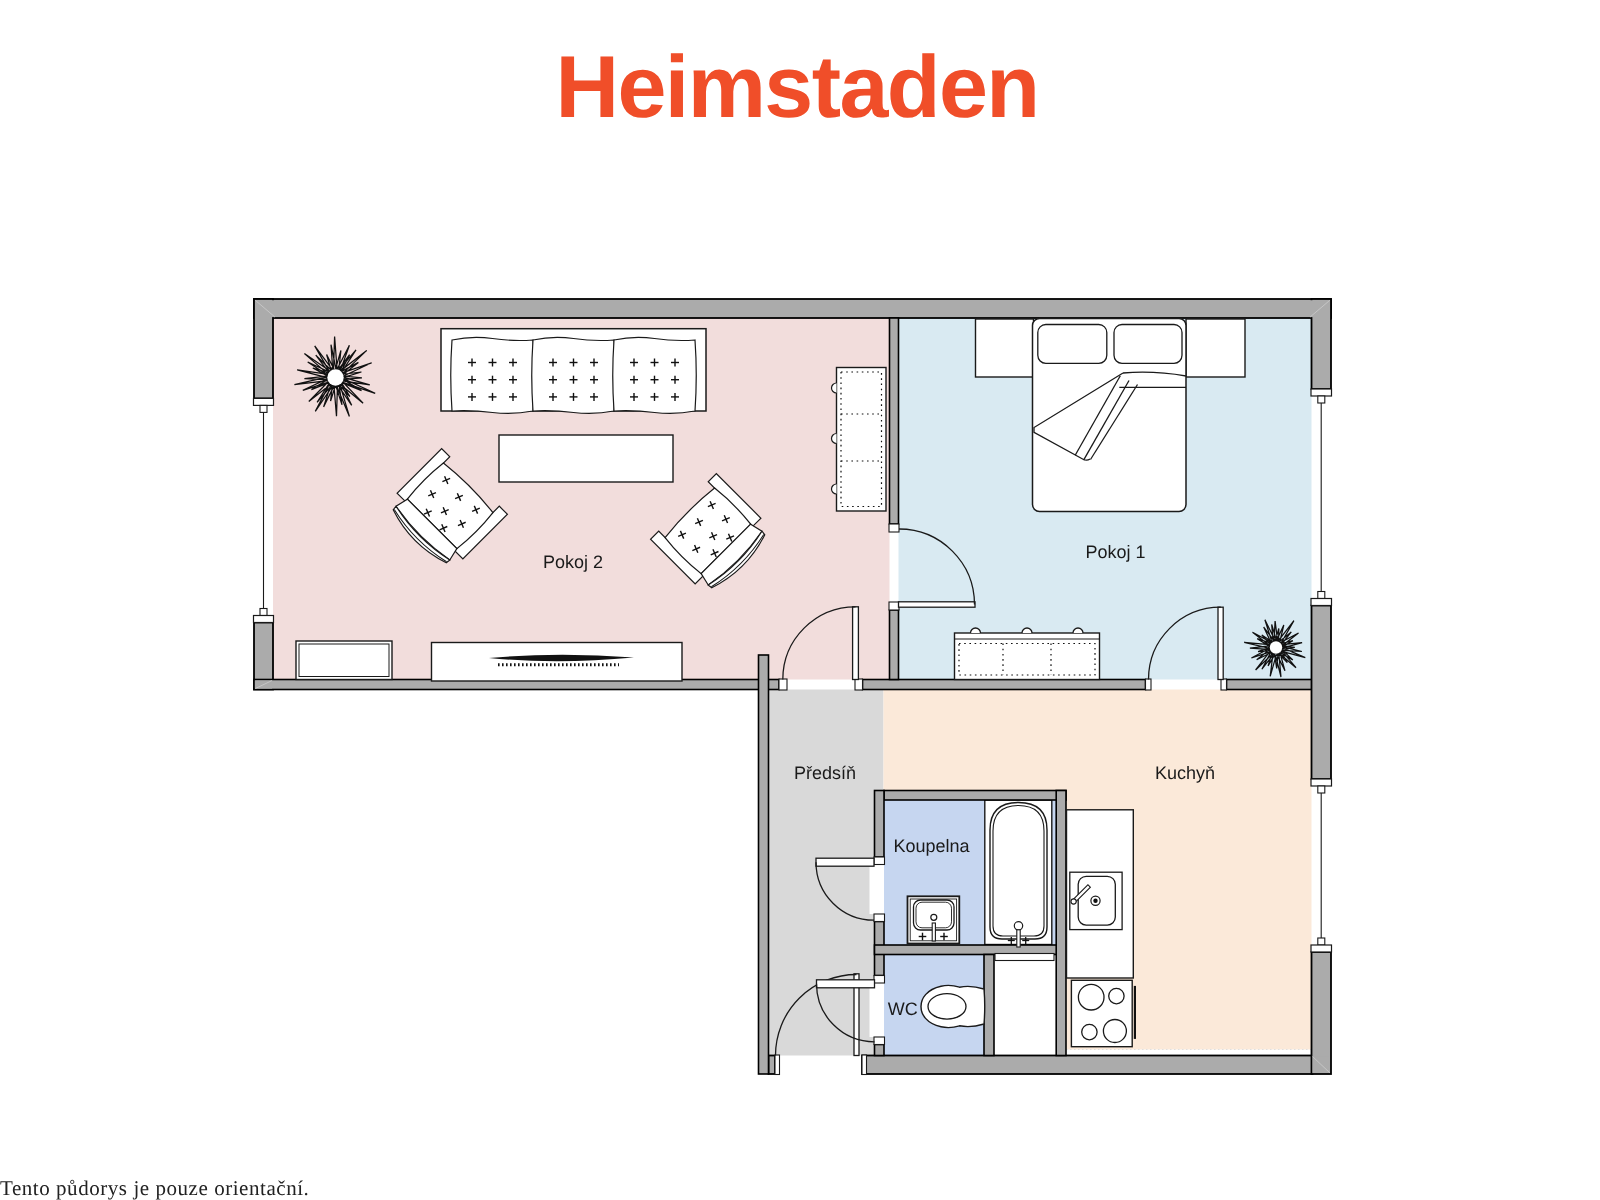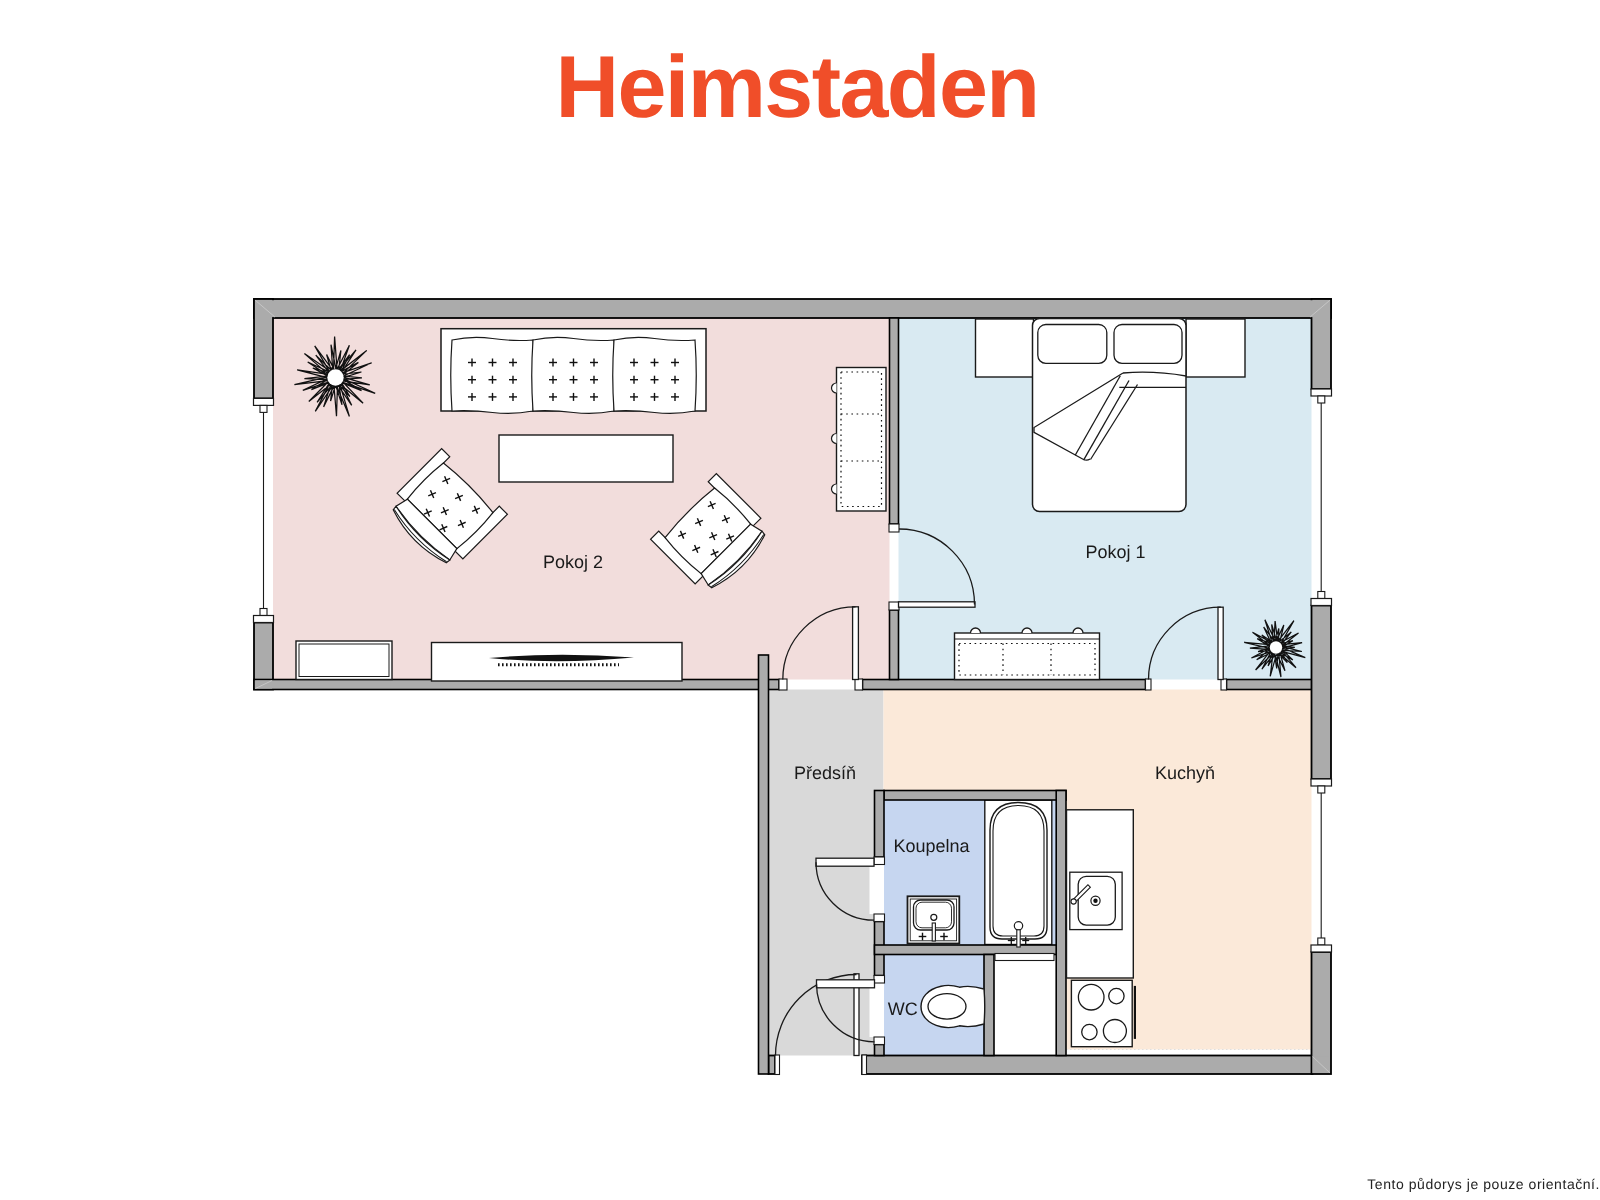--- a/index.html
+++ b/index.html
@@ -1,19 +1,19 @@
 <!DOCTYPE html>
 <html><head><meta charset="utf-8"><title>Floor plan</title>
 <style>
 html,body{margin:0;padding:0;background:#fff;width:1600px;height:1200px;overflow:hidden;-webkit-font-smoothing:antialiased}
 .logo{position:absolute;left:-3px;top:36px;transform:translateZ(0);width:1600px;text-align:center;
   font-family:"Liberation Sans",sans-serif;font-weight:bold;color:#f04e29;
   font-size:88px;letter-spacing:-1.6px}
-.caption{position:absolute;left:0;top:1176px;transform:translateZ(0);width:1600px;text-align:right;
-  font-family:Liberation Sans, sans-serif;font-size:14px;color:#222;letter-spacing:0.55px}
+.caption{position:absolute;left:0;top:1176px;transform:translateZ(0);width:1600px;text-align:left;
+  font-family:Liberation Serif, serif;font-size:21px;color:#222;letter-spacing:0.55px}
 .plan{position:absolute;left:0;top:0;transform:translateZ(0)}
 svg text{-webkit-font-smoothing:antialiased}
 *{text-rendering:geometricPrecision}
 </style></head>
 <body>
 <div class="plan"><svg width="1600" height="1200" viewBox="0 0 1600 1200" shape-rendering="geometricPrecision">
       <rect x="0" y="0" width="1600" height="1200" fill="#ffffff"></rect>
       <rect x="273.0" y="318.0" width="616.5" height="361.5" fill="#f2dddc" stroke="none"></rect>
       <rect x="898.5" y="318.0" width="413.0" height="361.5" fill="#d9eaf2" stroke="none"></rect>
       <rect x="768.5" y="689.5" width="115.0" height="366.0" fill="#d9d9d9" stroke="none"></rect>

